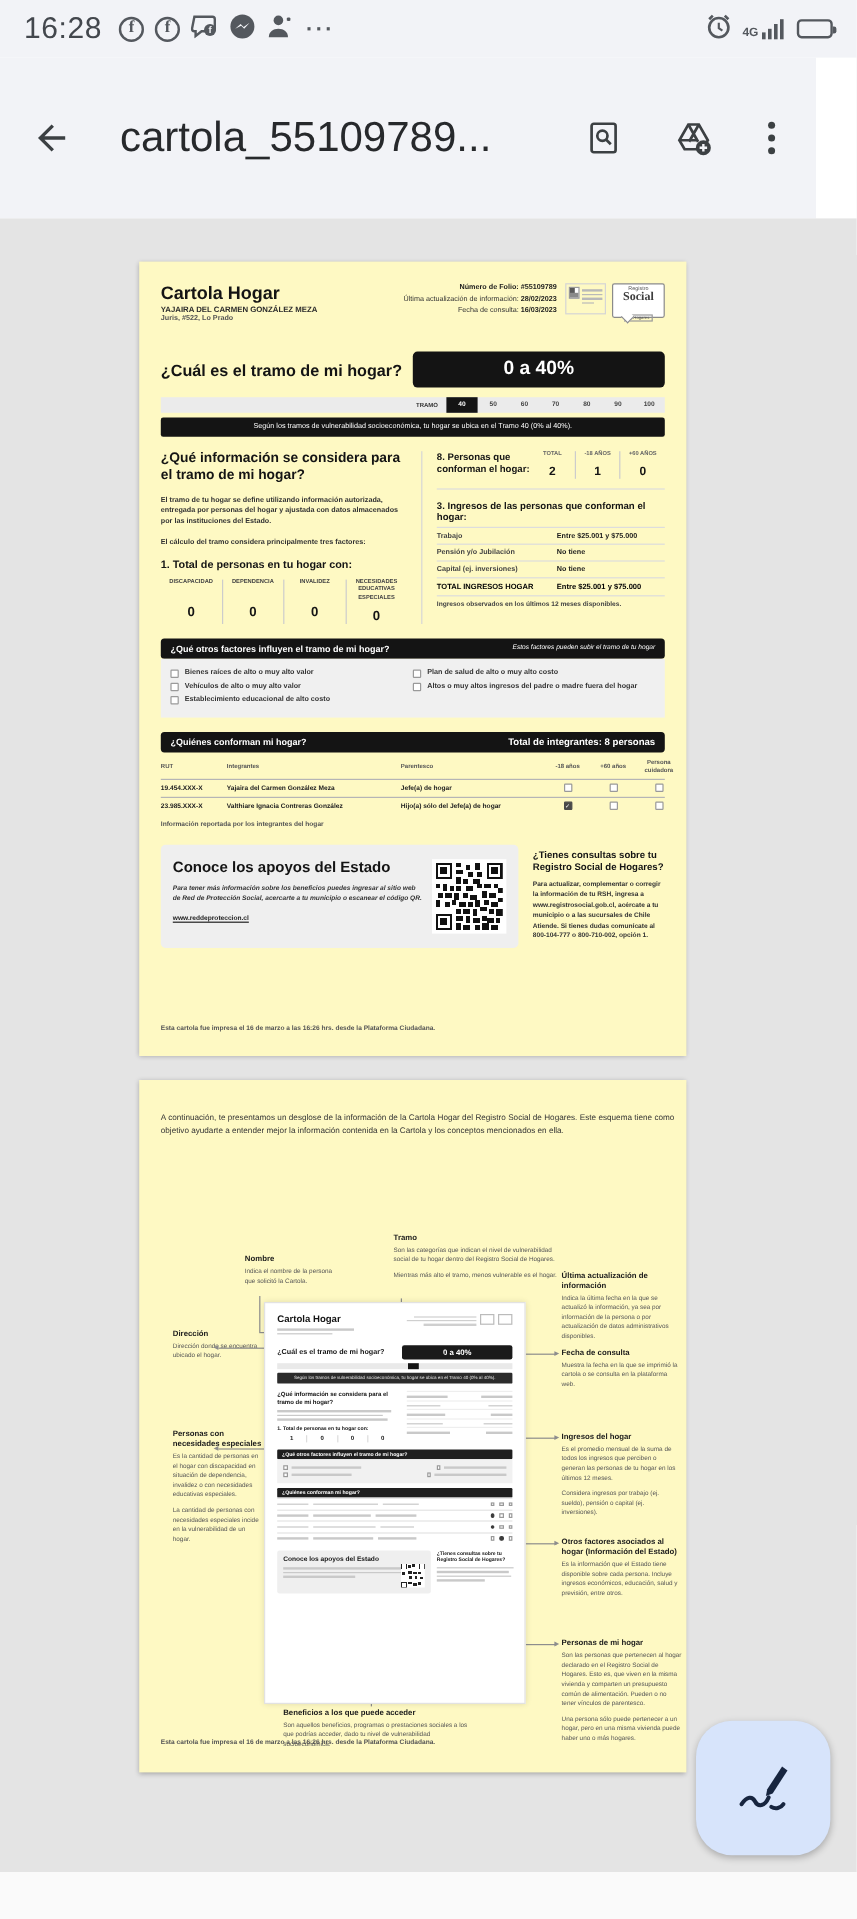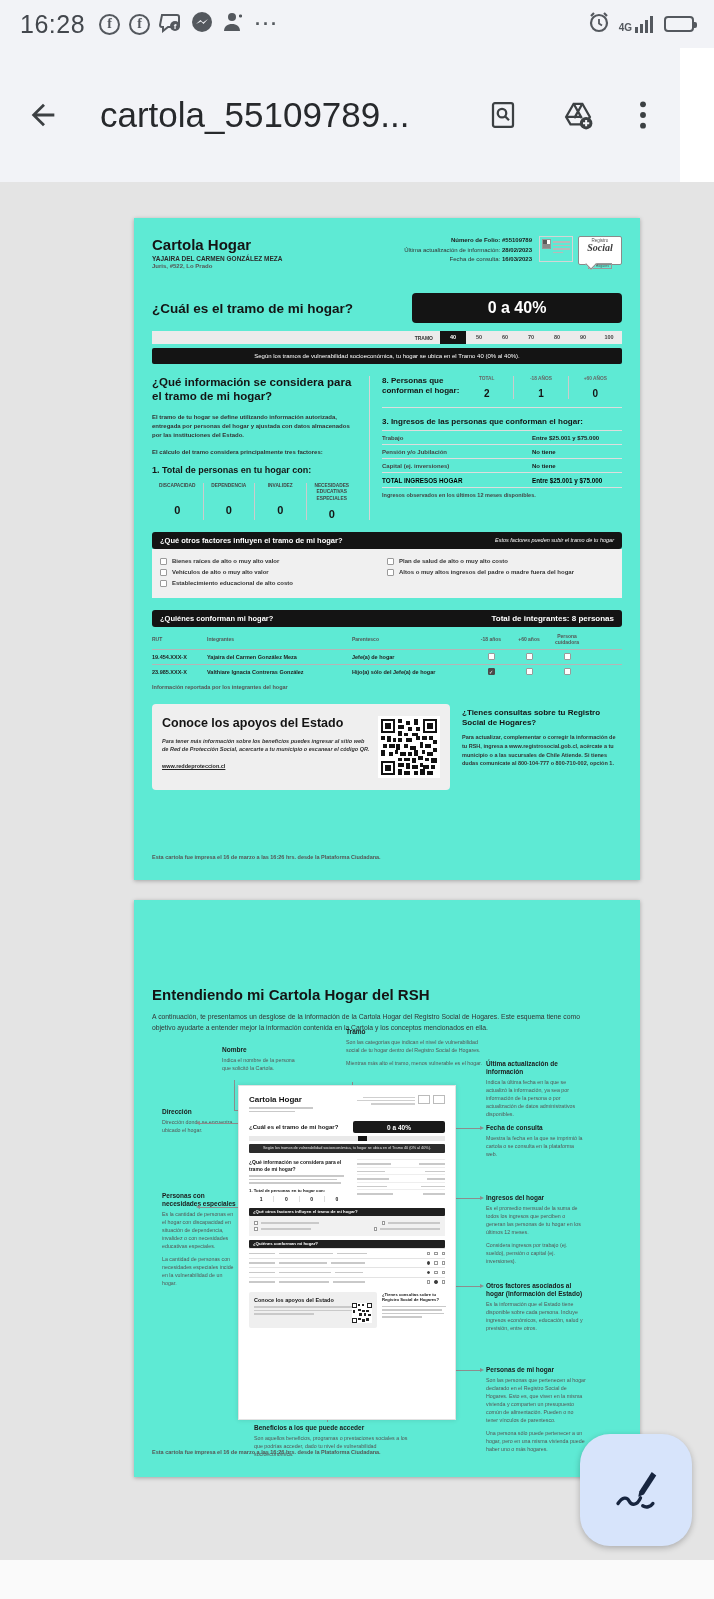--- a/index.html
+++ b/index.html
@@ -23,40 +23,40 @@
 
   
   .app-bar { position:absolute; top:48px; left:0; width:680px; height:134px; background:#f2f3f7;
     display:flex; align-items:center; padding:0 26px; }
   .ab-title { font-size:35px; color:#27292c; margin-left:40px; flex:1; white-space:nowrap; overflow:hidden; }
   .ab-actions { display:flex; align-items:center; gap:44px; margin-right:6px; }
   .icon-btn { background:none; border:none; padding:0; cursor:pointer; display:flex; align-items:center; }
 
   
   .viewer { position:absolute; top:182px; left:0; width:714px; height:1378px; background:#e4e4e4; }
-  .page { position:absolute; left:134px; width:506px; background:#5eead4; box-shadow:0 1px 4px rgba(0,0,0,.28); }
+  .page { position:absolute; left:116px; width:456px; background:#fef9c3; box-shadow:0 1px 4px rgba(0,0,0,.28); }
   .page1 { top:36px; height:662px; padding:18px; }
   .page2 { top:718px; height:577px; padding:18px; }
 
   
   .p1-head { display:flex; justify-content:space-between; }
   .p1-title { font-size:15px; font-weight:bold; color:#141414; }
   .p1-name { font-size:6.5px; font-weight:bold; color:#2b2b2b; margin-top:2px; }
   .p1-addr { font-size:6px; font-weight:bold; color:#555; margin-top:1px; }
   .p1-folio { text-align:right; font-size:6px; color:#333; line-height:1.6; margin-right:7px; }
   .p1-folio b { color:#1c1c1c; }
   .p1-logos { display:flex; gap:5px; align-items:flex-start; }
   .gov-logo { width:34px; height:26px; border:1px solid #d5d5d5; display:flex; gap:2px; padding:2px; }
   .gov-flag { width:9px; height:10px; position:relative; background:#fff; border:1px solid #999; }
   .gov-flag i { position:absolute; left:0; top:0; width:4px; height:5px; background:#5a5a5a; display:block; }
   .gov-flag u { position:absolute; left:0; bottom:0; width:100%; height:4px; background:#8a8a8a; display:block; }
   .gov-lines span { display:block; width:17px; height:1.5px; background:#b9b9b9; margin:2px 0; }
   .rsh-badge { width:44px; height:29px; border:1.5px solid #8a8a8a; border-radius:2px; text-align:center; padding-top:1px; position:relative; background:#fff; }
   .rsh-badge .r1 { font-size:4.5px; color:#555; }
-  .rsh-badge .r2 { font-size:10px; font-weight:bold; color:#3d3d3d; line-height:1; font-family:"Liberation Serif",serif;font-style:italic; }
+  .rsh-badge .r2 { font-size:10px; font-weight:bold; color:#3d3d3d; line-height:1; font-family:"Liberation Serif",serif; }
   .rsh-badge .r3 { font-size:3.5px; color:#555; border:0.5px solid #999; display:inline-block; padding:0 2px; margin-top:1px; }
   .rsh-badge::after { content:""; position:absolute; left:8px; bottom:-4px; width:7px; height:7px; background:#fff;
     border-right:1.5px solid #8a8a8a; border-bottom:1.5px solid #8a8a8a; transform:rotate(45deg); }
 
   .tramo-row { position:relative; margin-top:24px; height:30px; }
   .tramo-q { font-size:13.5px; font-weight:bold; color:#141414; padding-top:8px; }
   .tramo-box { position:absolute; right:0; top:0; width:210px; height:30px; background:#141414; border-radius:4px;
     color:#fff; font-size:16px; font-weight:bold; display:flex; align-items:center; justify-content:center; }
   .tramo-scale { margin-top:8px; height:13px; background:#ebebeb; display:flex; align-items:center; justify-content:flex-end; }
   .tramo-scale .lbl { font-size:5px; font-weight:bold; color:#333; margin-right:7px; }
@@ -469,21 +469,20 @@
       <div class="consultas">
         <h4>¿Tienes consultas sobre tu Registro Social de Hogares?</h4>
         <p>Para actualizar, complementar o corregir la información de tu RSH, ingresa a www.registrosocial.gob.cl, acércate a tu municipio o a las sucursales de Chile Atiende. Si tienes dudas comunícate al 800-104-777 o 800-710-002, opción 1.</p>
       </div>
     </div>
 
     <div class="p-footer">Esta cartola fue impresa el 16 de marzo a las 16:26 hrs. desde la Plataforma Ciudadana.</div>
   </div>
 
   <div class="page page2">
-    <div class="p2-title">Entendiendo mi Cartola Hogar del RSH</div>
     <div class="p2-intro">A continuación, te presentamos un desglose de la información de la Cartola Hogar del Registro Social de Hogares.  Este esquema tiene como objetivo ayudarte a entender mejor la información contenida en la Cartola y los conceptos mencionados en ella.</div>
 
     <div class="ann" style="left:212px; top:128px; width:138px;">
       <div class="t">Tramo</div>
       <div class="b">Son las categorías que indican el nivel de vulnerabilidad social de tu hogar dentro del Registro Social de Hogares.</div>
       <div class="b">Mientras más alto el tramo, menos vulnerable es el hogar.</div>
     </div>
     <div class="ann" style="left:88px; top:146px; width:80px;">
       <div class="t">Nombre</div>
       <div class="b">Indica el nombre de la persona que solicitó la Cartola.</div>

